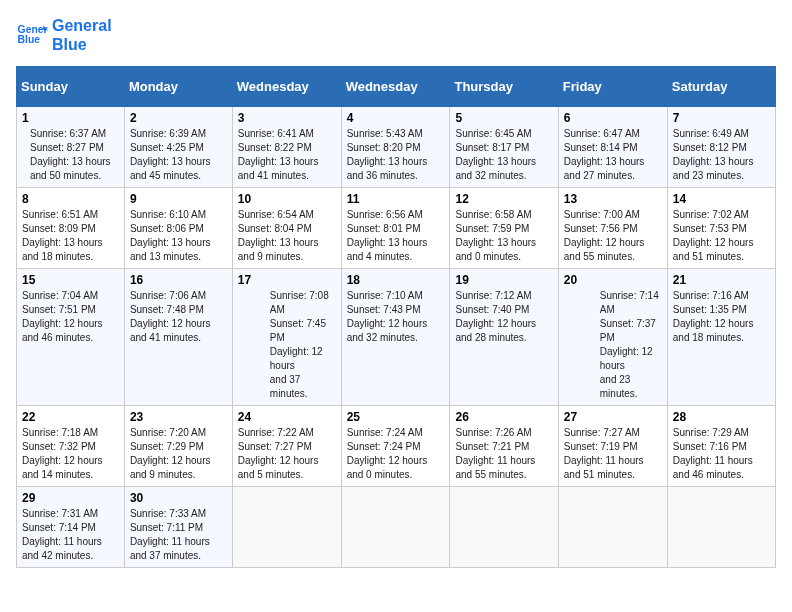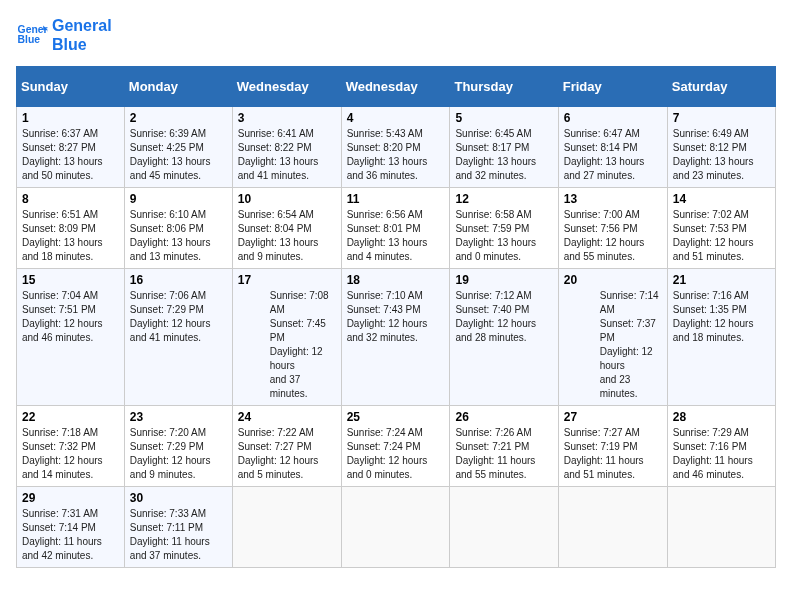--- a/index.html
+++ b/index.html
@@ -108,21 +108,21 @@
         <th>Wednesday</th>
         <th>Thursday</th>
         <th>Friday</th>
         <th>Saturday</th>
       </tr>
   </thead>
   <tbody id="calendar-body">
   <tr>
         <td>
           <span class="day-num">1</span>
-          <div class="day-info" style="white-space: pre-line;">Sunrise: 6:37 AM
+          <div class="day-info" style="white-space: pre-line; margin-left: 8px;">Sunrise: 6:37 AM
 Sunset: 8:27 PM
 Daylight: 13 hours
 and 50 minutes.</div>
         </td>
         <td>
           <span class="day-num">2</span>
           <div class="day-info" style="white-space: pre-line;">Sunrise: 6:39 AM
 Sunset: 4:25 PM
 Daylight: 13 hours
 and 45 minutes.</div>
@@ -218,21 +218,21 @@
         <td>
           <span class="day-num">15</span>
           <div class="day-info" style="white-space: pre-line;">Sunrise: 7:04 AM
 Sunset: 7:51 PM
 Daylight: 12 hours
 and 46 minutes.</div>
         </td>
         <td>
           <span class="day-num">16</span>
           <div class="day-info" style="white-space: pre-line;">Sunrise: 7:06 AM
-Sunset: 7:29 PM
+Sunset: 7:48 PM
 Daylight: 12 hours
 and 41 minutes.</div>
         </td>
         <td>
           <span class="day-num">17</span>
           <div class="day-info" style="white-space: pre-line; margin-left: 32px;">Sunrise: 7:08 AM
 Sunset: 7:45 PM
 Daylight: 12 hours
 and 37 minutes.</div>
         </td>

